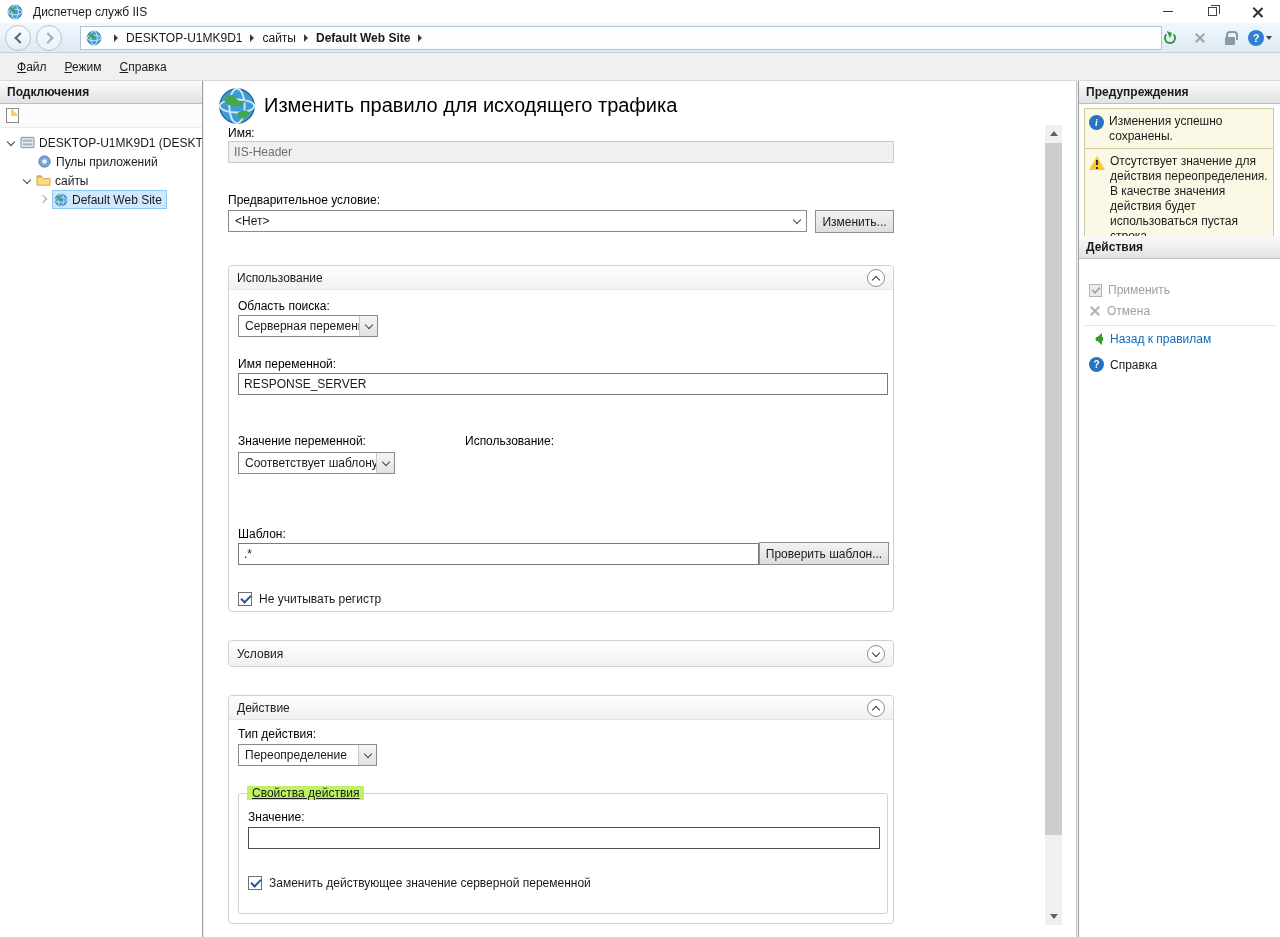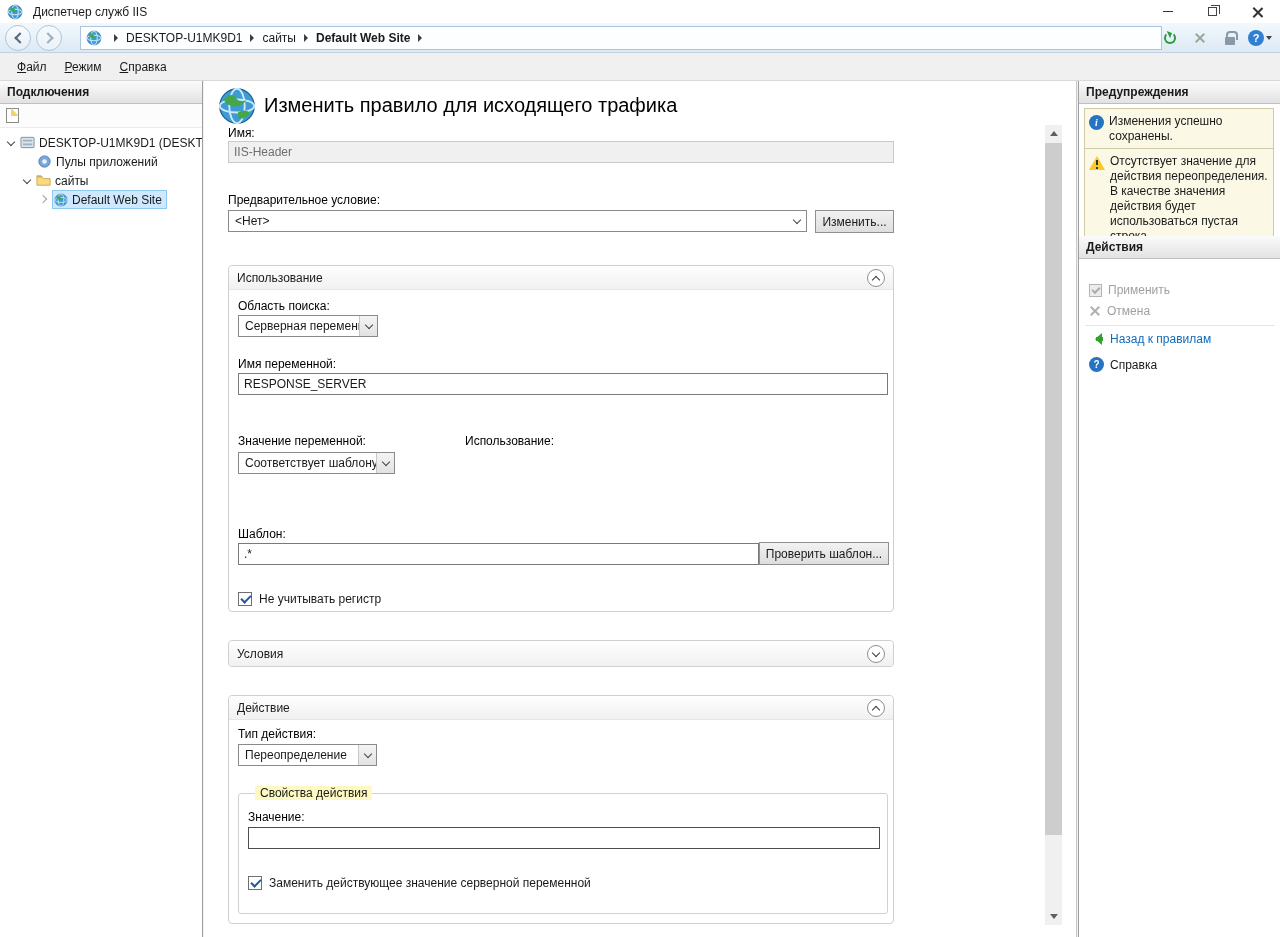--- a/index.html
+++ b/index.html
@@ -77,21 +77,21 @@
   .cd { width:6px; height:6px; border-right:1.6px solid #444; border-bottom:1.6px solid #444; transform:rotate(45deg); margin-top:-3px; }
   .btn { position:absolute; height:23px; background:linear-gradient(#f2f2f2,#dedede); border:1px solid #8f8f8f; display:flex; align-items:center; justify-content:center; font-size:12px; }
   .group { position:absolute; border:1px solid #cfcfcf; border-radius:4px; background:#fff; }
   .group-header { height:24px; background:linear-gradient(#fefefe,#f1f1f1); border-bottom:1px solid #e6e6e6; border-radius:4px 4px 0 0; display:flex; align-items:center; padding:0 8px; }
   .group.collapsed .group-header { border-bottom:none; border-radius:4px; }
   .collapse-btn { margin-left:auto; width:18px; height:18px; border:1px solid #8f8f8f; border-radius:50%; background:#fff; position:relative; }
   .collapse-btn .ch { position:absolute; left:5px; width:6px; height:6px; border-right:1.6px solid #3a3a3a; border-bottom:1.6px solid #3a3a3a; }
   .ch.up { top:7px; transform:rotate(-135deg); }
   .ch.down { top:4px; transform:rotate(45deg); }
   .fieldset { position:absolute; border:1px solid #d2d2d2; border-radius:3px; }
-  .legend { position:absolute; top:-8px; left:16px; background:#fef9c3; padding:0 5px; }
+  .legend { position:absolute; top:-8px; left:8px; background:#bef264; padding:0 5px;text-decoration:underline; }
   .checkbox-row { position:absolute; display:flex; align-items:center; gap:7px; }
   .checkbox { width:14px; height:14px; border:1px solid #6f6f6f; background:#fff; position:relative; flex:0 0 14px; }
   .checkbox.checked::after { content:""; position:absolute; left:2px; top:2px; width:8px; height:4px; border-left:2px solid #2456a4; border-bottom:2px solid #2456a4; transform:rotate(-45deg); }
 
   
   .scrollbar { position:absolute; left:841px; top:44px; width:17px; height:800px; background:#f0f0f0; }
   .sb-btn { position:absolute; left:0; width:17px; height:17px; display:flex; align-items:center; justify-content:center; }
   .sb-up { top:0; } .sb-down { bottom:0; }
   .tri-up { width:0; height:0; border-left:4px solid transparent; border-right:4px solid transparent; border-bottom:5px solid #5f5f5f; }
   .tri-down { width:0; height:0; border-left:4px solid transparent; border-right:4px solid transparent; border-top:5px solid #5f5f5f; }

